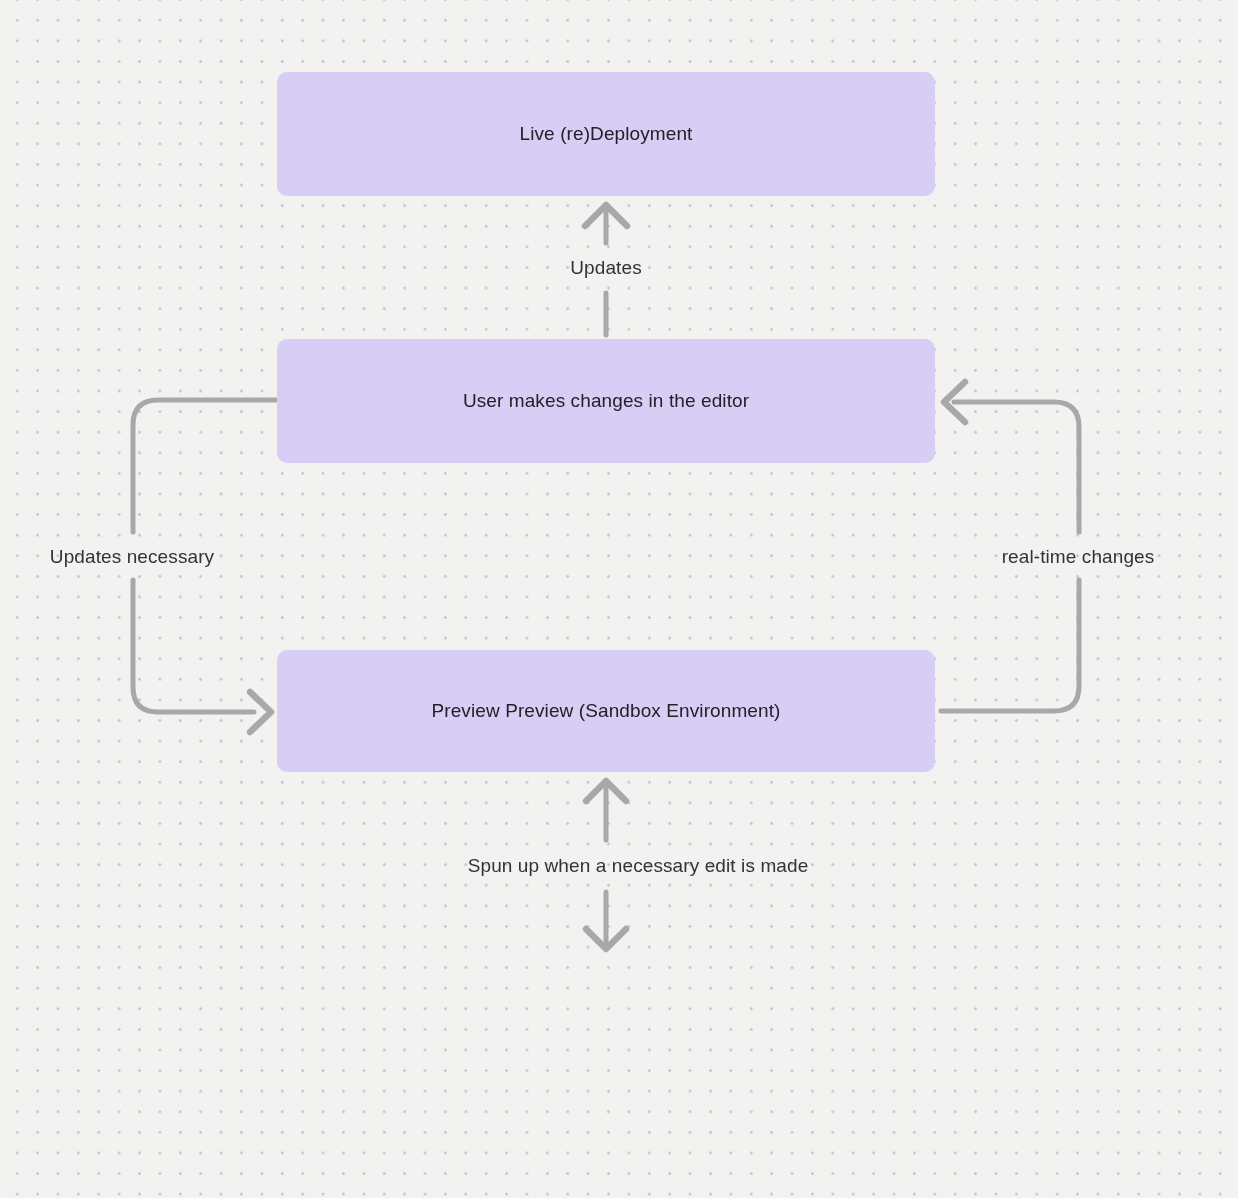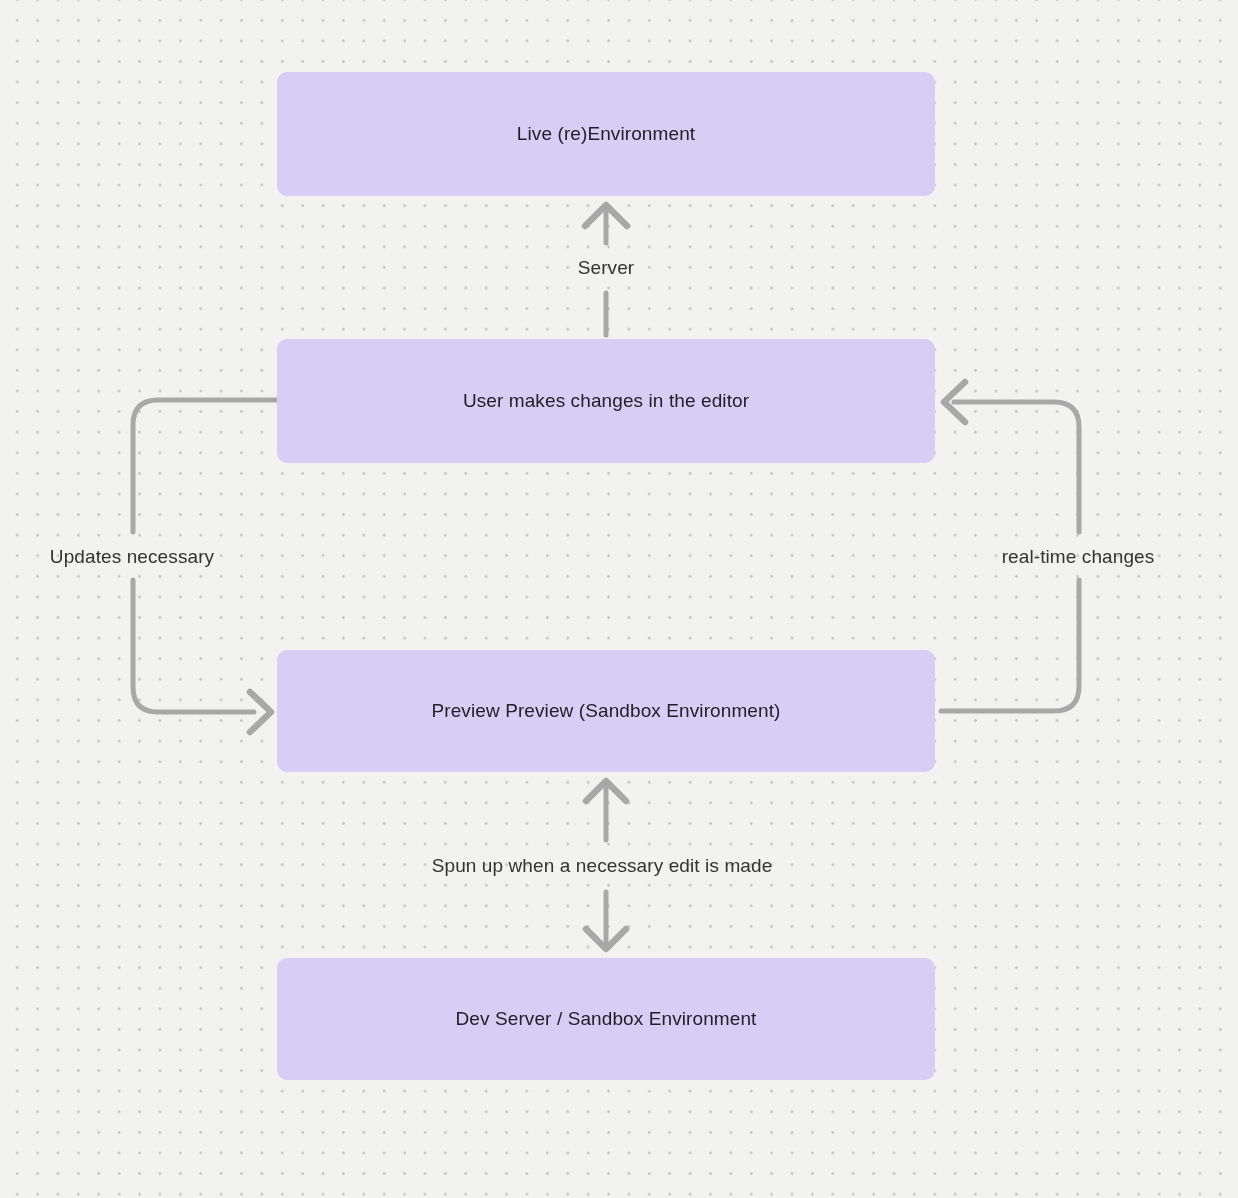--- a/index.html
+++ b/index.html
@@ -91,33 +91,30 @@
 
     <g>
       <path class="edge-line" d="M606 840 V784"></path>
       <polyline class="edge-head" points="586,801 606,781 626,801"></polyline>
       <path class="edge-line" d="M606 892 V946"></path>
       <polyline class="edge-head" points="586,929 606,949 626,929"></polyline>
     </g>
   </svg>
 
   <div class="node" style="top:72px;height:124px">
-    <span class="node-label">Live (re)Environment</span>
+    <span class="node-label">Live (re)Deployment</span>
   </div>
 
   <div class="node" style="top:339px;height:124px">
     <span class="node-label">User makes changes in the editor</span>
   </div>
 
   <div class="node" style="top:650px;height:122px">
     <span class="node-label">Preview Preview (Sandbox Environment)</span>
   </div>
 
-  <div class="node" style="top:958px;height:122px">
-    <span class="node-label">Dev Server / Sandbox Environment</span>
-  </div>
 
-  <div class="edge-label" style="left:606px;top:268px">Server</div>
+  <div class="edge-label" style="left:606px;top:268px">Updates</div>
   <div class="edge-label" style="left:132px;top:557px">Updates necessary</div>
   <div class="edge-label" style="left:1078px;top:557px">real-time changes</div>
-  <div class="edge-label" style="left:602px;top:866px">Spun up when a necessary edit is made</div>
+  <div class="edge-label" style="left:638px;top:866px">Spun up when a necessary edit is made</div>
 
 </div>
 
 </body></html>

